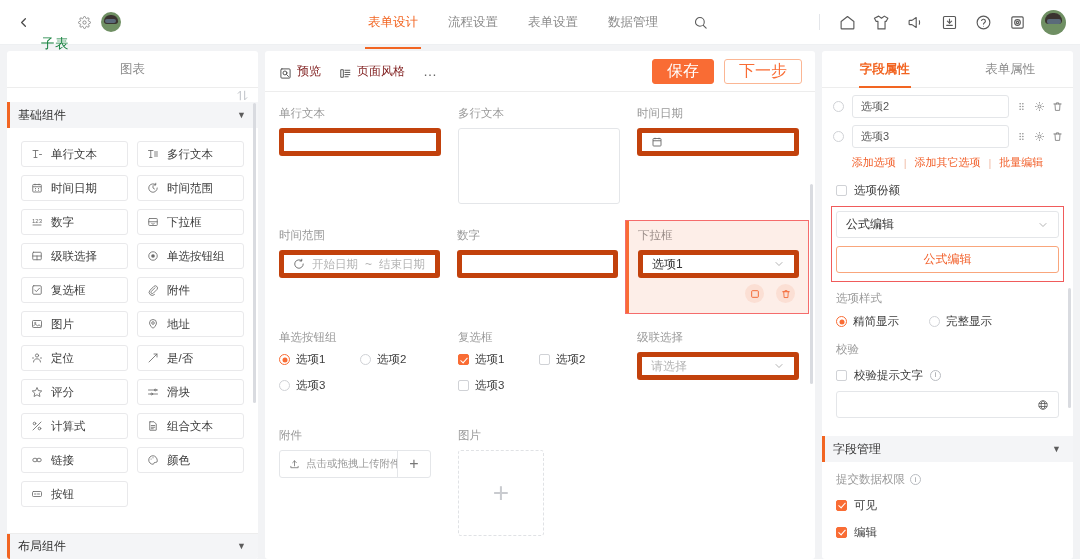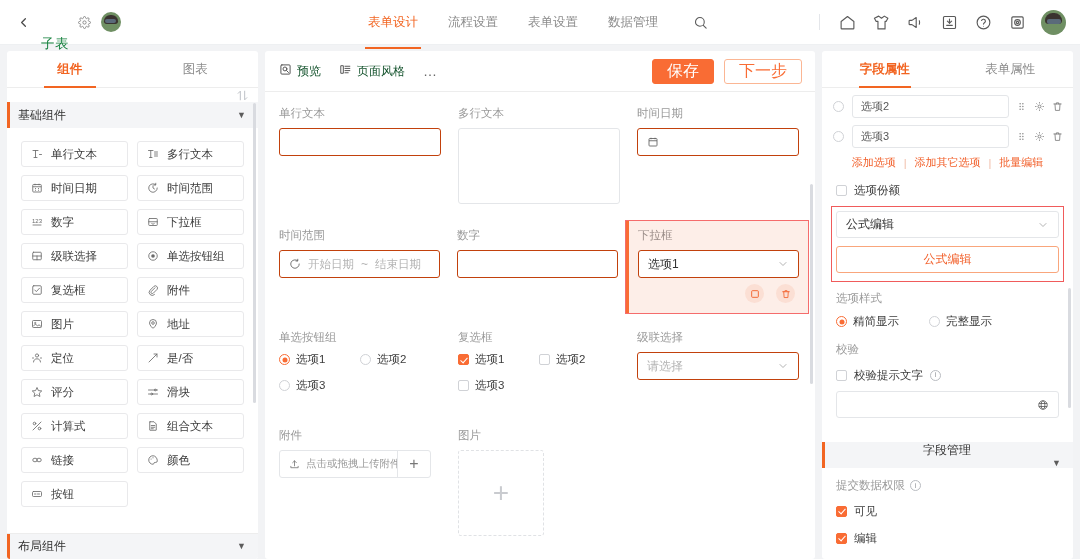--- a/index.html
+++ b/index.html
@@ -108,37 +108,37 @@
 
   
   .center-panel {
     flex: 1; background: #fff; border-radius: 3px; display: flex; flex-direction: column;
     overflow: hidden; min-width: 0; position: relative;
   }
   .cp-toolbar {
     height: 41px; flex: 0 0 41px; display: flex; align-items: center; padding: 0 13px 0 14px;
     border-bottom: 1px solid #ededed; gap: 18px;
   }
-  .tool-item { display: flex; align-items: flex-start; gap: 5px; font-size: 12px; color: #14532d; cursor: pointer; }
+  .tool-item { display: flex; align-items: flex-end; gap: 5px; font-size: 12px; color: #7f1d1d; cursor: pointer; }
   .tool-item .ti { color: #4a4a4a; display: flex; }
   .tool-more { color: #666; font-size: 14px; letter-spacing: 1px; cursor: pointer; line-height: 1; }
   .cp-actions { margin-left: auto; display: flex; gap: 10px; }
   .btn {
     height: 25px; min-width: 52px; border-radius: 3px; display: flex; align-items: center;
     justify-content: center; font-size: 16px; cursor: pointer; padding: 0 14px;
   }
   .btn-primary { background: #f96c34; color: #fff; border: 1px solid #f96c34; }
   .btn-outline { background: #fff; color: #f96c34; border: 1px solid #fbb694; }
 
   .canvas { flex: 1; overflow: hidden; padding: 14px 16px 0 14px; position: relative; }
   .form-row { display: flex; gap: 17px; }
   .fcell { flex: 1; min-width: 0; position: relative; padding-bottom: 4px; }
   .flabel { font-size: 11.5px; color: #9a9a9a; margin-bottom: 7px; display: block; }
   .finput {
-    height: 28px; border: 1px solid #c2410c; border-radius: 3px; background: #fff;
+    height: 28px; border: 5px solid #c2410c; border-radius: 3px; background: #fff;
     display: flex; align-items: center; padding: 0 9px; font-size: 12px; color: #333;
   }
   .finput.ph { color: #b4b4b4; }
   .ftextarea { height: 76px; border: 1px solid #e4e6e9; border-radius: 3px; background: #fff; }
   .finput .left-ic { color: #666; display: flex; margin-right: 7px; }
   .finput .caret { margin-left: auto; color: #a9a9a9; display: flex; }
   .range-text { color: #b4b4b4; font-size: 11.5px; }
   .range-sep { color: #b4b4b4; margin: 0 7px; }
 
   
@@ -310,21 +310,20 @@
           </svg>
       </div>
       <span class="avatar avatar-lg" style="margin-left:7px;"></span>
     </div>
   </div>
 
   <div class="body">
 
     <div class="left-panel">
       <div class="panel-tabs">
-        <div class="panel-tab active">组件</div>
         <div class="panel-tab">图表</div>
       </div>
       <div class="lp-toolrow">
         <span class="sort-icon">
           <svg width="13" height="13" viewBox="0 0 24 24" fill="none" stroke="currentColor" stroke-width="1.7" stroke-linecap="round" stroke-linejoin="round">
               <polyline points="4 8 8 4 8 20"></polyline>
               <polyline points="20 16 16 20 16 4"></polyline>
             </svg>
         </span>
       </div>
@@ -825,21 +824,21 @@
             <span class="globe">
               <svg width="12" height="12" viewBox="0 0 24 24" fill="none" stroke="currentColor" stroke-width="1.6">
                   <circle cx="12" cy="12" r="8.5"></circle>
                   <ellipse cx="12" cy="12" rx="3.8" ry="8.5"></ellipse>
                   <path d="M3.8 9h16.4M3.8 15h16.4"></path>
                 </svg>
             </span>
           </div>
         </div>
 
-        <div class="group-head" style="margin-top:24px;flex-direction:column;">
+        <div class="group-head" style="margin-top:18px;">
           <span>字段管理</span>
           <span class="group-caret">▼</span>
         </div>
 
         <div class="rp-section">
           <div class="rp-label">
             <span>提交数据权限</span>
             <span class="info-i">i</span>
           </div>
           <label class="chk-line" style="padding-left:0;">

